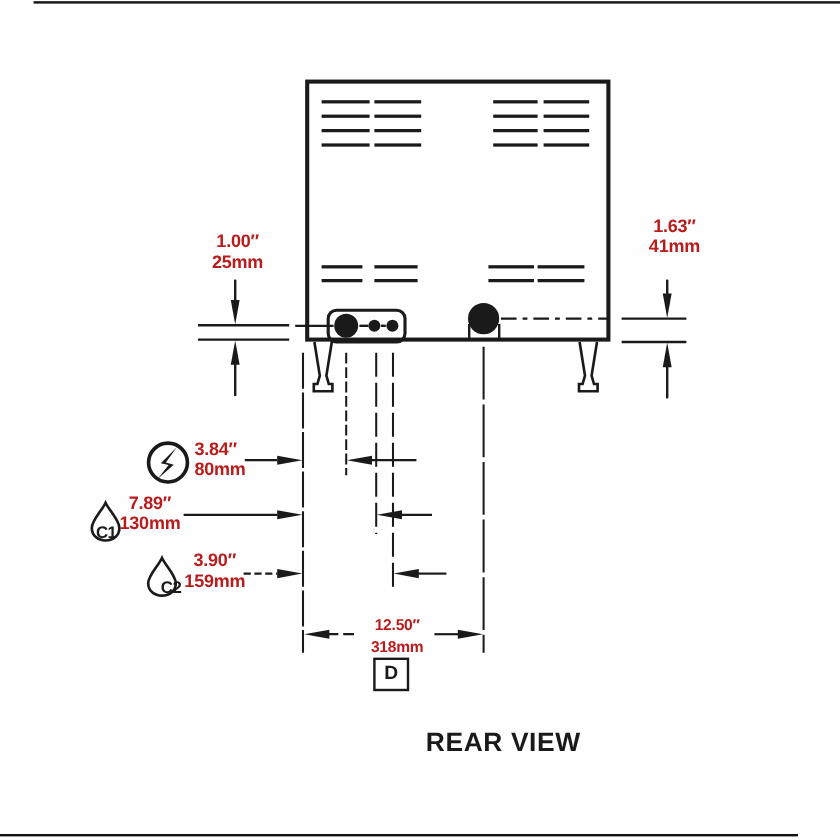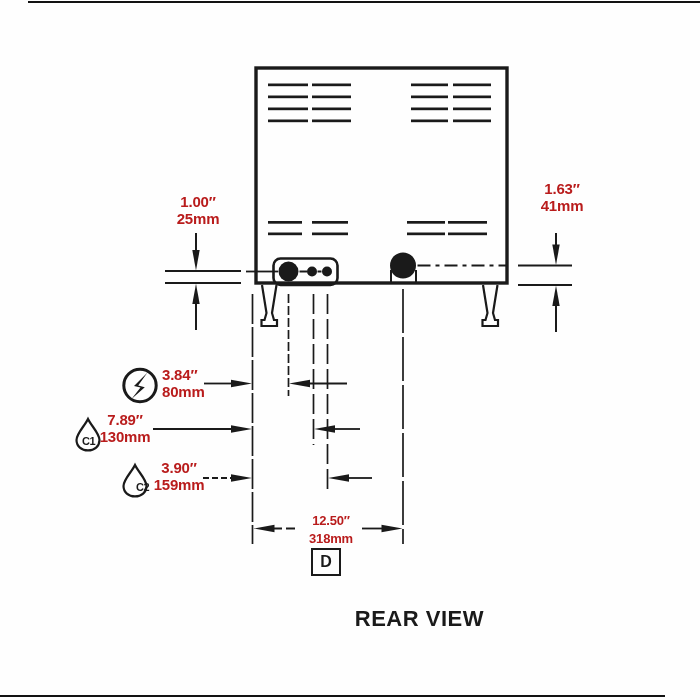--- a/index.html
+++ b/index.html
@@ -19,21 +19,21 @@
     position:absolute;left:311px;top:548px;width:30px;height:28px;
     border:2.6px solid #1a1a1a;box-sizing:border-box;
     font-weight:700;font-size:16px;text-align:center;line-height:23px;
   }
   #title{
     position:absolute;left:284px;top:606px;width:200px;text-align:right;
     font-weight:700;font-size:22px;letter-spacing:0.5px;
   }
   .droplabel{
     position:absolute;width:23px;text-align:center;
-    font-weight:700;font-size:11px;letter-spacing:-0.5px;
+    font-weight:700;font-size:14px;letter-spacing:-0.5px;
   }
   svg{position:absolute;left:0;top:0;}
   svg .o{fill:none;stroke:#1a1a1a;}
 </style>
 </head>
 <body>
 
 <div class="scanline" style="left:28px;right:0;top:1px;"></div>
 <div class="scanline" style="left:0;width:665px;top:695px;"></div>
 

